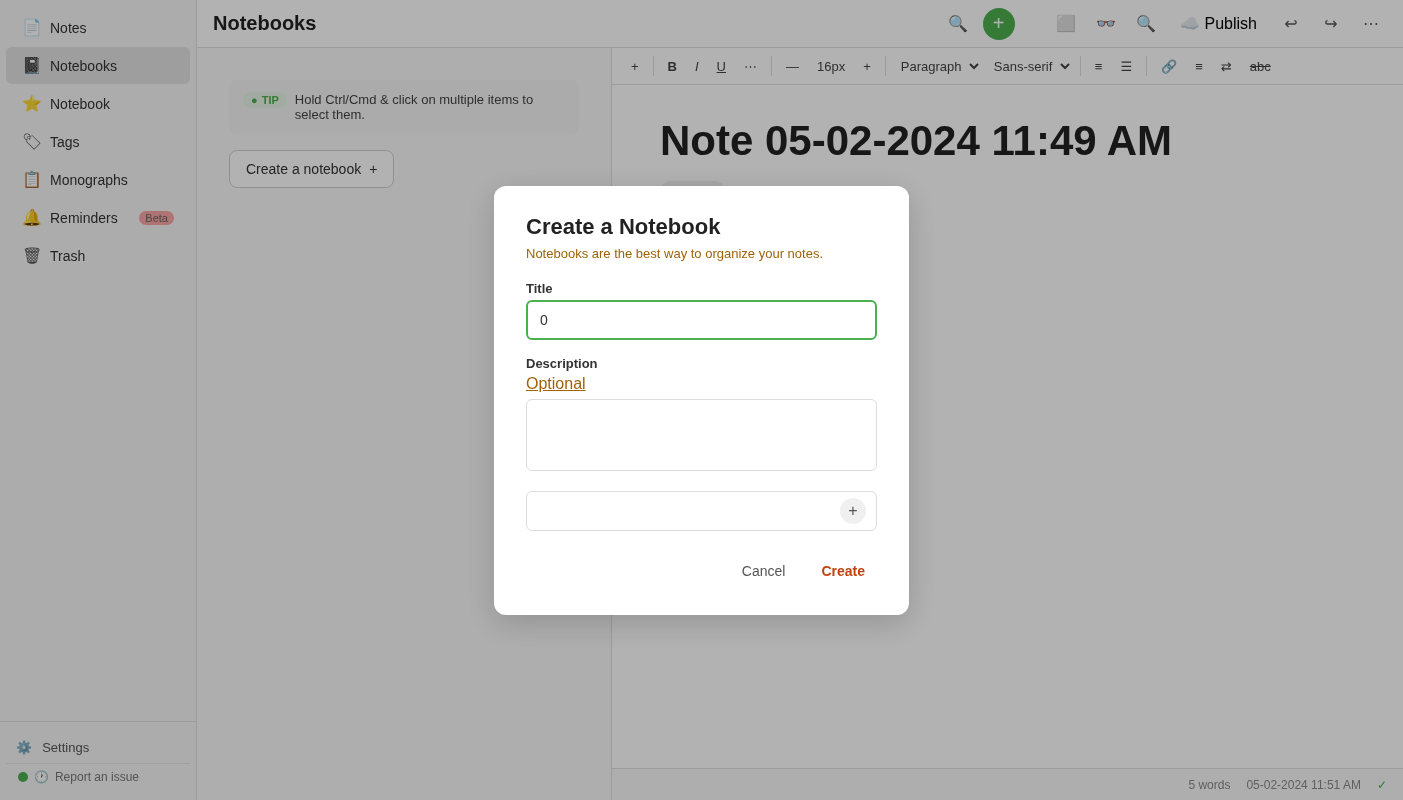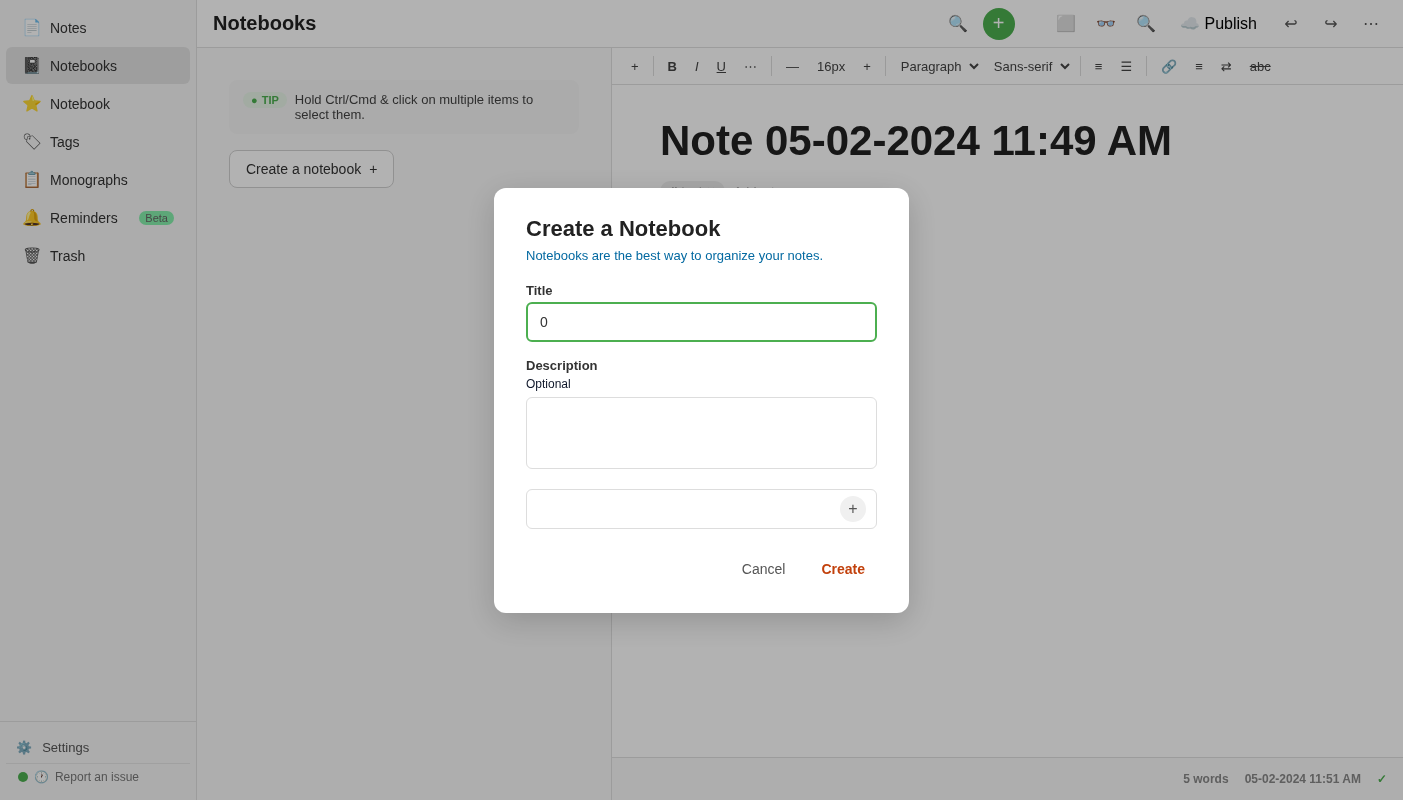--- a/index.html
+++ b/index.html
@@ -25,21 +25,21 @@
       color: #333;
       font-size: 14px;
       border-radius: 6px;
       margin: 1px 6px;
     }
     .sidebar-item.active { background: #e2e2e2; font-weight: 500; }
     .sidebar-item .icon { font-size: 16px; color: #555; width: 18px; text-align: center; }
     .sidebar-item .badge {
       margin-left: auto;
       font-size: 11px;
-      background: #86efac;
+      background: #fca5a5;
       color: #666;
       padding: 1px 6px;
       border-radius: 10px;
     }
 
     .sidebar-bottom {
       padding: 10px 6px;
       border-top: 1px solid #e0e0e0;
     }
     .sidebar-bottom-item {
@@ -220,31 +220,30 @@
       border-radius: 12px;
       padding: 3px 10px;
       font-size: 13px;
       color: #555;
     }
     .tag-chip .close { cursor: pointer; font-size: 11px; color: #888; }
     .add-tag { font-size: 13px; color: #aaa; cursor: pointer; }
 
     
     .statusbar {
-      height: 43px;
+      height: 32px;
       border-top: 1px solid #e0e0e0;
       background: #fafafa;
       display: flex;
       align-items: center;
       justify-content: flex-end;
       padding: 0 16px;
       font-size: 12px;
       color: #888;
       gap: 16px;
-      font-weight: bold;
     }
 
     
     .overlay {
       position: fixed;
       top: 0; left: 0; right: 0; bottom: 0;
       background: rgba(0,0,0,0.3);
       z-index: 100;
       display: flex;
       align-items: center;
@@ -258,33 +257,34 @@
       box-shadow: 0 8px 32px rgba(0,0,0,0.18);
     }
     .modal-title {
       font-size: 22px;
       font-weight: 700;
       color: #222;
       margin-bottom: 6px;
     }
     .modal-subtitle {
       font-size: 13px;
-      color: #0369a1;
+      color: #a16207;
       margin-bottom: 20px;
     }
     .form-label {
       font-size: 13px;
       font-weight: 600;
       color: #333;
       margin-bottom: 4px;
     }
     .form-sublabel {
-      font-size: 12px;
-      color: #0f172a;
+      font-size: 16px;
+      color: #a16207;
       margin-bottom: 6px;
+      text-decoration: underline;
     }
     .form-input {
       width: 100%;
       border: 2px solid #4caf50;
       border-radius: 6px;
       padding: 10px 12px;
       font-size: 14px;
       outline: none;
       margin-bottom: 16px;
       color: #333;

